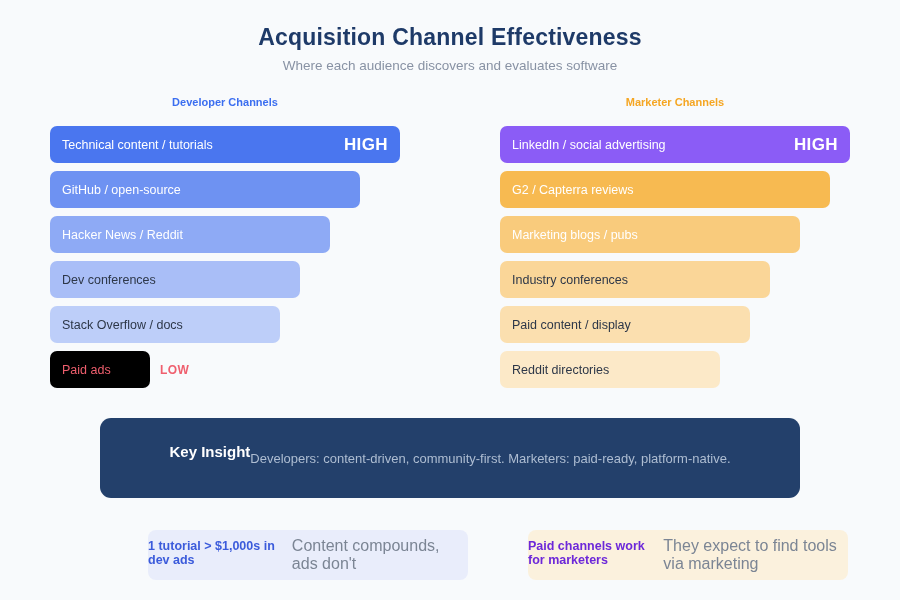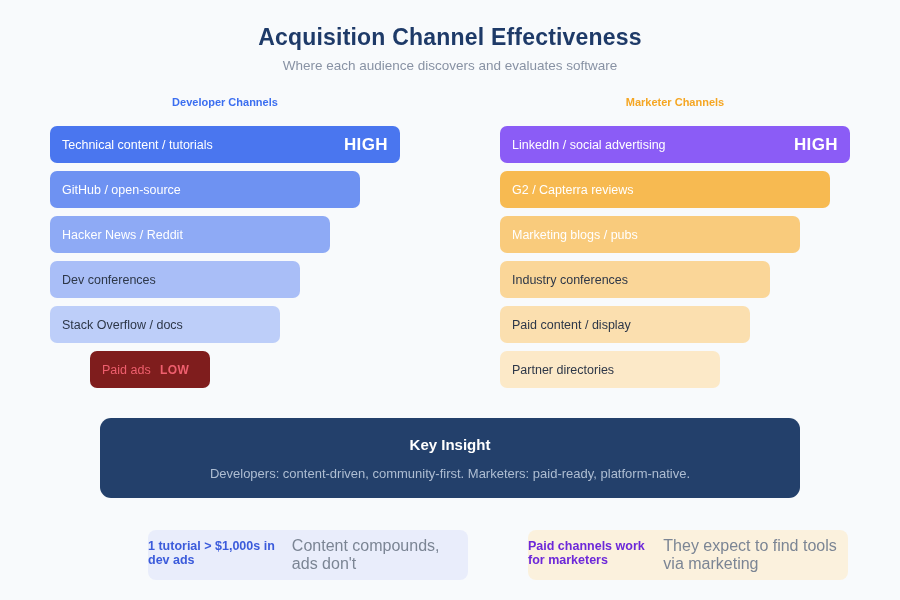--- a/index.html
+++ b/index.html
@@ -64,21 +64,21 @@
     display:flex;align-items:center;
     font-size:12px;font-weight:bold;letter-spacing:.4px;
   }
 
   
   .insight{
     position:absolute;left:100px;top:418px;
     width:700px;height:80px;
     background:#23406b;
     border-radius:11px;
-    display:flex;flex-direction:column;
+    display:flex;flex-direction:row;
     align-items:center;justify-content:center;
   }
   .insight-title{
     font-size:15px;font-weight:bold;color:#ffffff;
     margin-bottom:13px;
   }
   .insight-text{
     font-size:13px;color:#aebdd2;
   }
 
@@ -131,21 +131,21 @@
         <div class="bar" style="width: 250px; background: rgb(169, 190, 247);">
           <span class="bar-label" style="color: rgb(45, 55, 72);">Dev conferences</span>
         </div>
       </div>
       <div class="bar-row">
         <div class="bar" style="width: 230px; background: rgb(189, 206, 249);">
           <span class="bar-label" style="color: rgb(45, 55, 72);">Stack Overflow / docs</span>
         </div>
       </div>
       <div class="bar-row">
-        <div class="bar" style="width: 120px; background: #7f1d1d; margin-left: 40px;">
+        <div class="bar" style="width: 100px; background: #000000;">
           <span class="bar-label" style="color: rgb(239, 95, 110);">Paid ads</span>
         </div>
         <span class="rank-outside" style="left: 110px; color: rgb(239, 95, 110);">LOW</span>
       </div>
     </div>
   <div class="bars mkt" id="bars-mkt">
       <div class="bar-row">
         <div class="bar" style="width: 350px; background: #8b5cf6;">
           <span class="bar-label" style="color: rgb(255, 255, 255);">LinkedIn / social advertising</span>
           <span class="bar-rank" style="color: rgb(255, 255, 255);">HIGH</span>
@@ -166,21 +166,21 @@
           <span class="bar-label" style="color: rgb(45, 55, 72);">Industry conferences</span>
         </div>
       </div>
       <div class="bar-row">
         <div class="bar" style="width: 250px; background: rgb(251, 223, 175);">
           <span class="bar-label" style="color: rgb(45, 55, 72);">Paid content / display</span>
         </div>
       </div>
       <div class="bar-row">
         <div class="bar" style="width: 220px; background: rgb(252, 233, 200);">
-          <span class="bar-label" style="color: rgb(45, 55, 72);">Partner directories</span>
+          <span class="bar-label" style="color: rgb(45, 55, 72);">Reddit directories</span>
         </div>
       </div>
     </div>
 
   <div class="insight">
     <div class="insight-title">Key Insight</div>
     <div class="insight-text">Developers: content-driven, community-first. Marketers: paid-ready, platform-native.</div>
   </div>
 
   <div class="fcard left">

